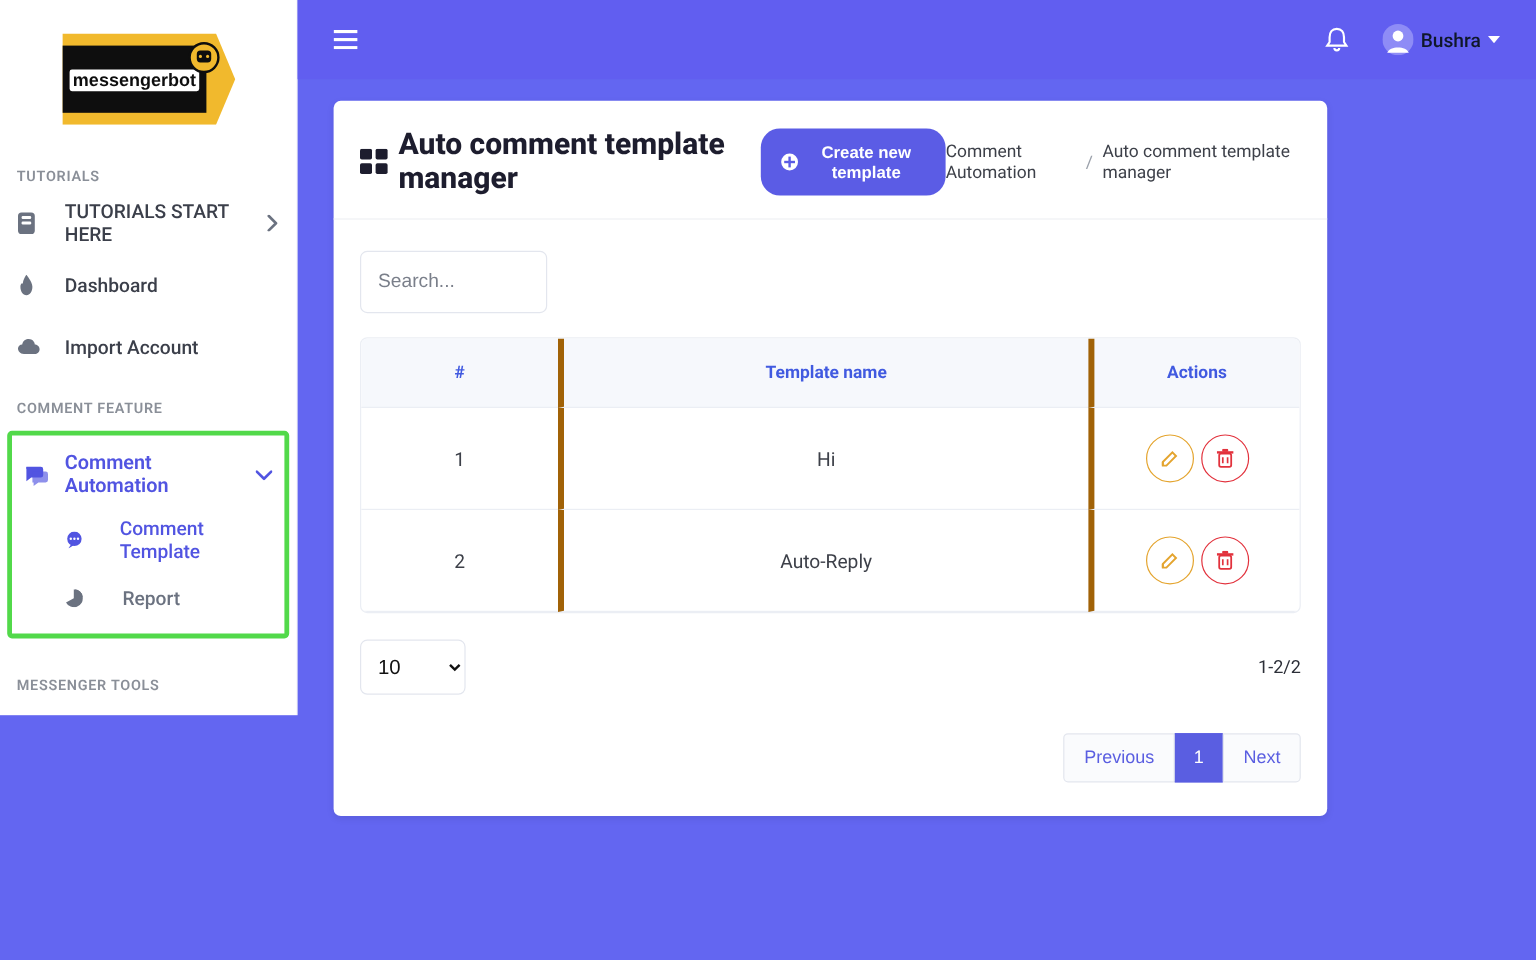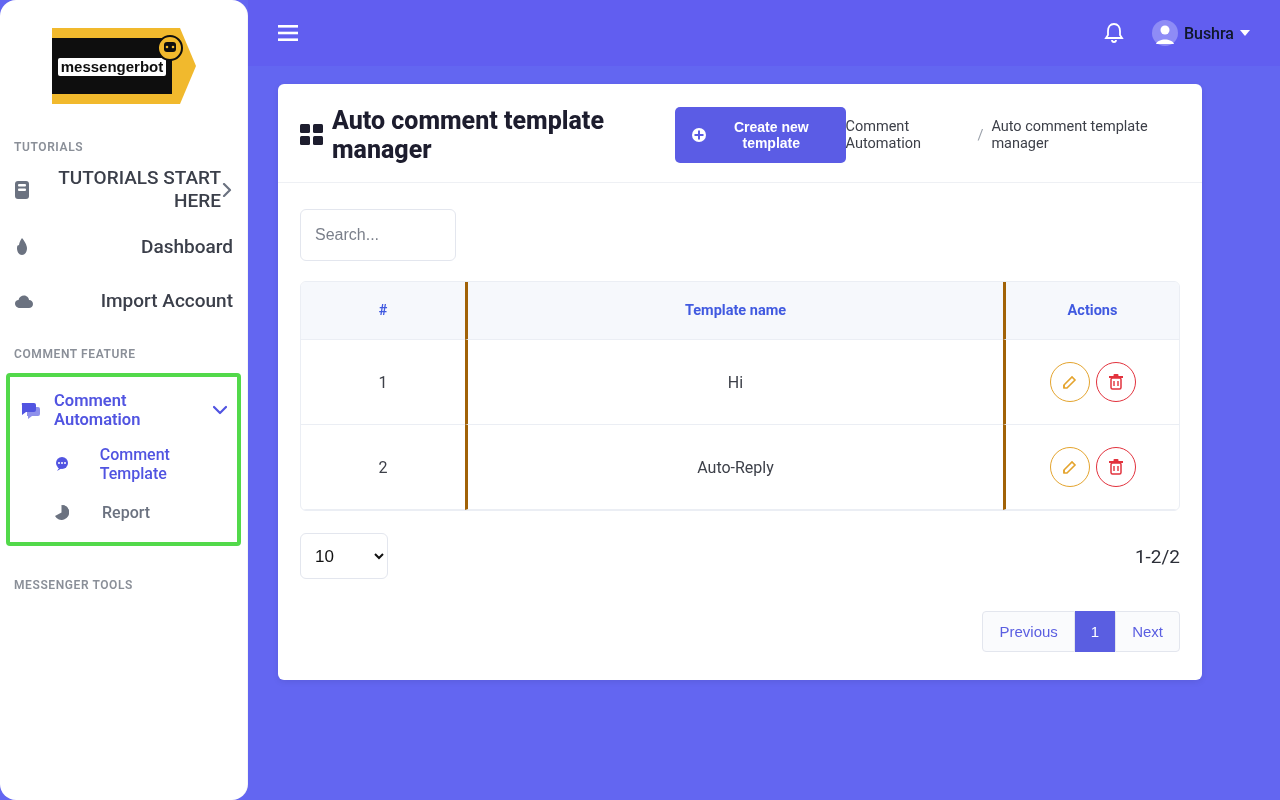--- a/index.html
+++ b/index.html
@@ -10,25 +10,24 @@
     background: #6366f1;
     width: 1280px;
     height: 800px;
     overflow: hidden;
   }
 
   
   .sidebar {
     position: absolute;
     left: 0; top: 0;
-    width: 248px; height: 800px;
+    width: 248px; height: 596px;
     background: #ffffff;
     overflow: hidden;
     border-right: 1px solid rgba(0,0,0,0.04);
-    border-radius: 16px;
   }
   .logo-wrap {
     display: flex;
     align-items: center;
     justify-content: center;
     padding: 28px 0 18px 0;
   }
   .logo {
     position: relative;
     width: 144px; height: 76px;
@@ -42,25 +41,24 @@
     letter-spacing: .6px;
     font-weight: 600;
     color: #8a8f98;
     padding: 18px 14px 6px 14px;
   }
   .side-item {
     display: flex;
     align-items: center;
     padding: 7px 14px;
     color: #3b3f4a;
-    font-size: 19px;
+    font-size: 16px;
     font-weight: 500;
     cursor: pointer;
     line-height: 1.2;
-    text-align: right;
   }
   .side-item .icon-slot {
     width: 40px;
     display: flex;
     justify-content: flex-start;
     color: #6b7280;
   }
   .side-item .label { flex: 1; }
   .side-item .chev { color: #6b7280; }
   .dash-item { padding-top: 16px; padding-bottom: 16px; }
@@ -111,21 +109,21 @@
   .user { display:flex; align-items:center; color:#0f172a; cursor:pointer; }
   .avatar-ic { margin-right: 6px; }
   .user-name { font-size: 16px; font-weight: 500; }
   .caret-down { margin-left: 6px; }
 
   
   .main-card {
     position: absolute;
     left: 278px;
     top: 84px;
-    width: 924px;
+    width: 828px;
     background: #fff;
     border-radius: 6px;
     box-shadow: 0 2px 6px rgba(0,0,0,0.08);
   }
   .card-header {
     display: flex;
     align-items: center;
     padding: 22px 22px 18px 22px;
     border-bottom: 1px solid #eef0f4;
   }
@@ -137,21 +135,21 @@
     color: #1d1d2e;
   }
   .page-title .grid-ic { margin-right: 8px; }
   .create-btn {
     margin-left: 16px;
     background: #5b5ce5;
     color: #fff;
     font-weight: 700;
     font-size: 14px;
     border: none;
-    border-radius: 5px;
+    border-radius: 16px;
     padding: 12px 16px;
     display: inline-flex;
     align-items: center;
     cursor: pointer;
   }
   .create-btn .plus-ic { margin-right: 6px; }
   .crumb-spacer { flex:1; }
   .breadcrumb {
     font-size: 14.5px;
     color: #3d4049;
@@ -187,21 +185,21 @@
   .data-table th {
     background: #f6f8fc;
     color: #415ae0;
     font-weight: 700;
     font-size: 14.5px;
     padding: 20px 12px;
     text-align: center;
     border-bottom: 1px solid #ebeef4;
   }
   .data-table th + th,
-  .data-table td + td { border-left: 3px solid #a16207; }
+  .data-table td + td { border-left: 5px solid #a16207; }
   .data-table td {
     padding: 22px 12px;
     text-align: center;
     font-size: 16px;
     color: #3d4049;
     border-bottom: 1px solid #ebeef4;
   }
   .col-num { width: 164px; }
   .col-act { width: 176px; }
 
@@ -227,21 +225,21 @@
     width: 88px;
     height: 46px;
     border: 1px solid #e3e6ee;
     border-radius: 6px;
     font-size: 17px;
     color: #111;
     padding: 0 10px;
     background: #fff;
   }
   .pagecount-spacer { flex:1; }
-  .page-counter { font-size: 19px; color: #2c2f38; }
+  .page-counter { font-size: 15px; color: #2c2f38; }
 
   .paginator {
     display: flex;
     justify-content: flex-end;
     gap: 0;
     margin-top: 32px;
   }
   .pg-btn {
     border: 1px solid #e3e6ee;
     color: #5a5ee1;

